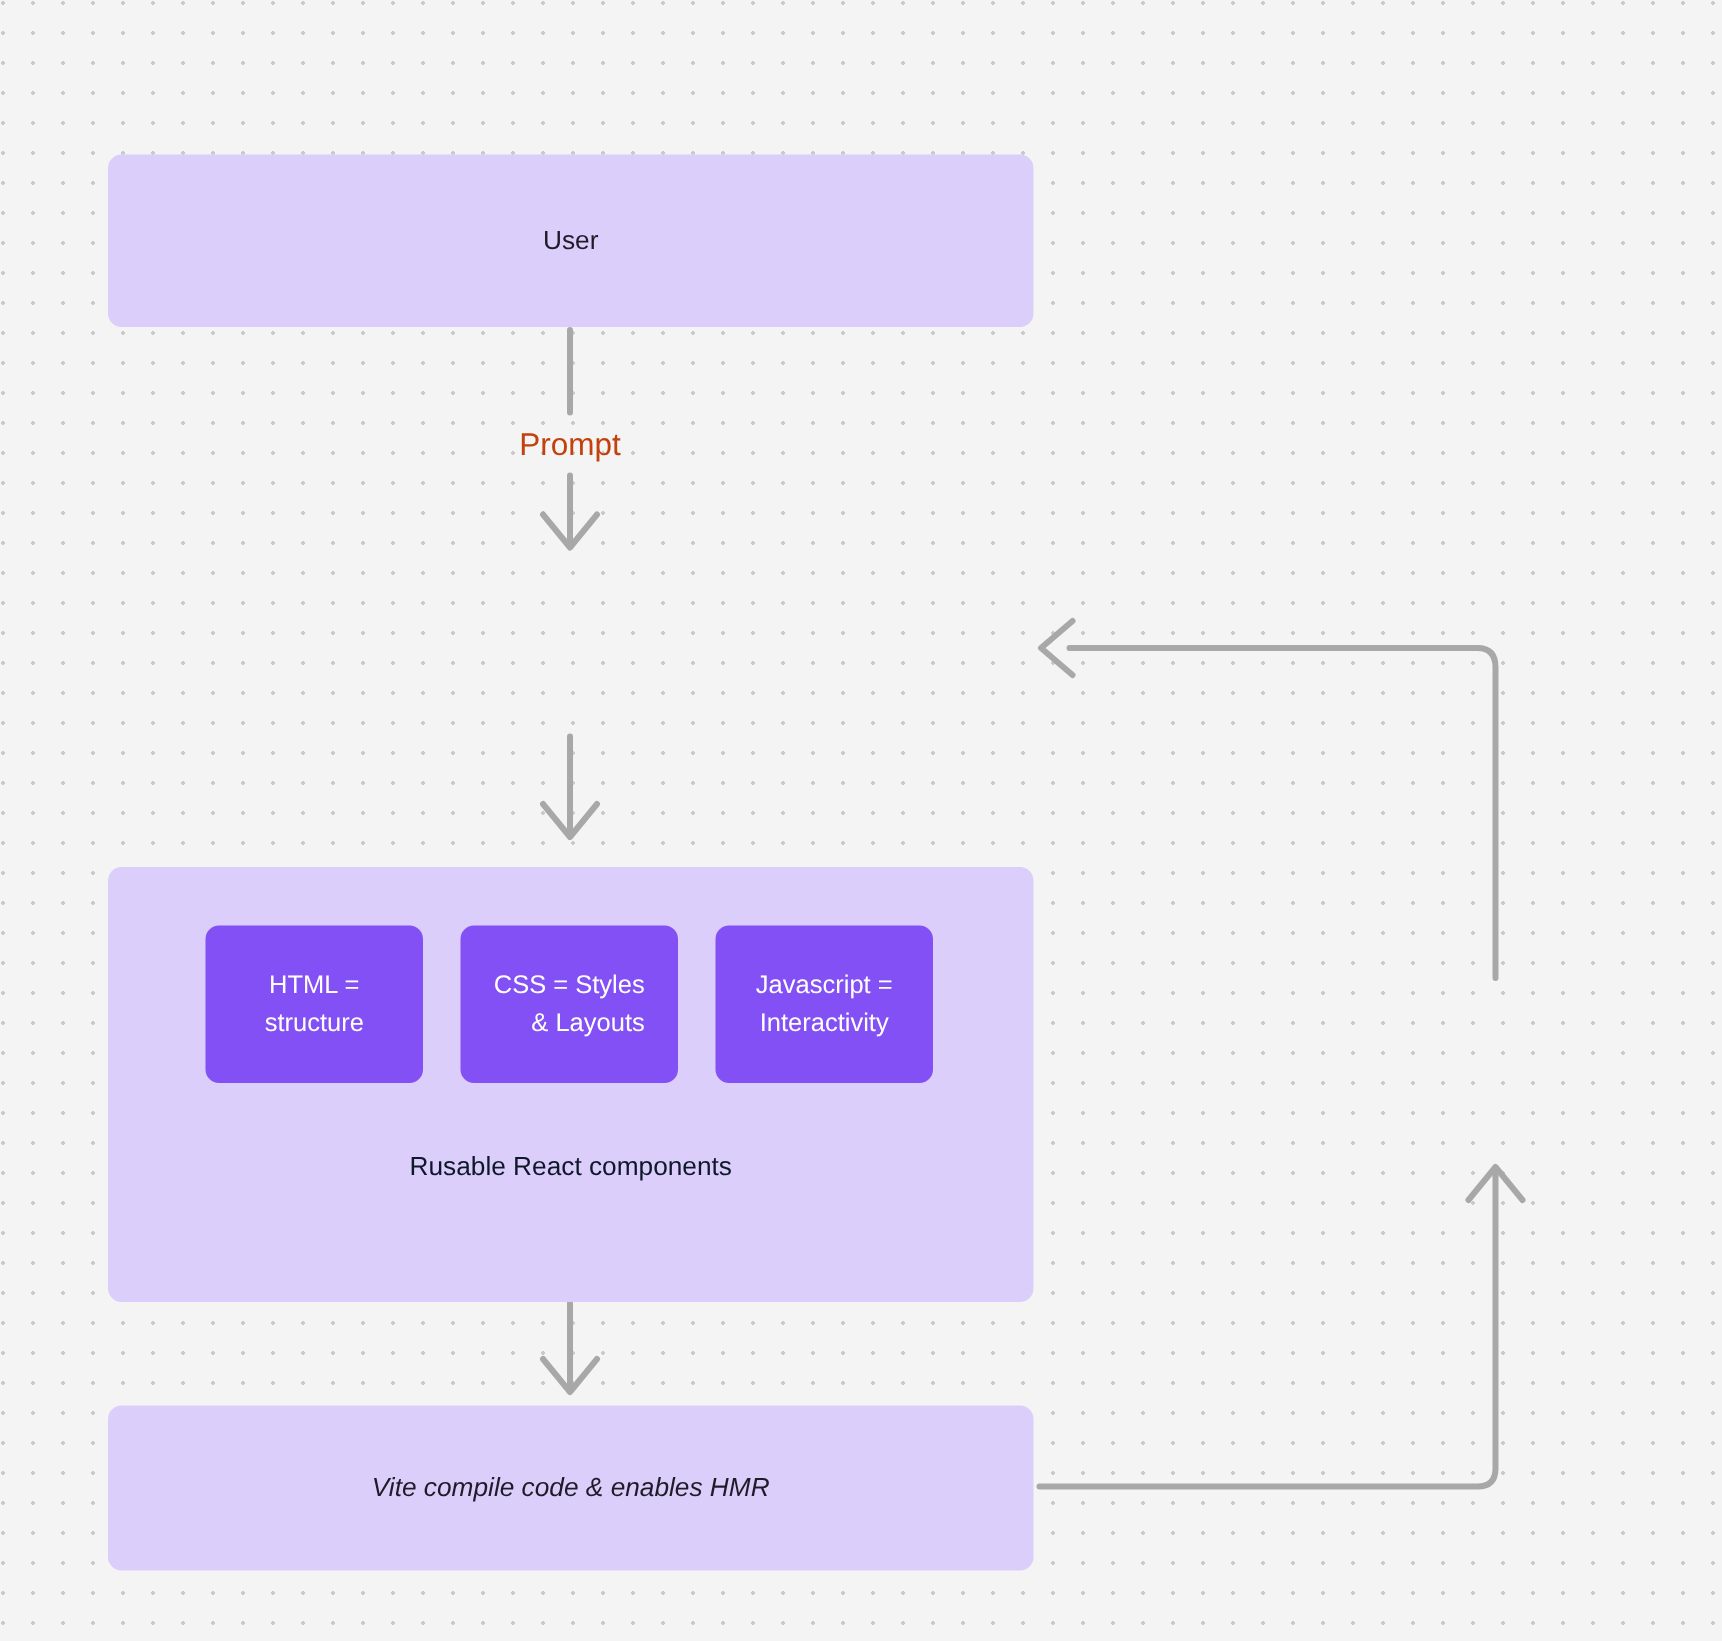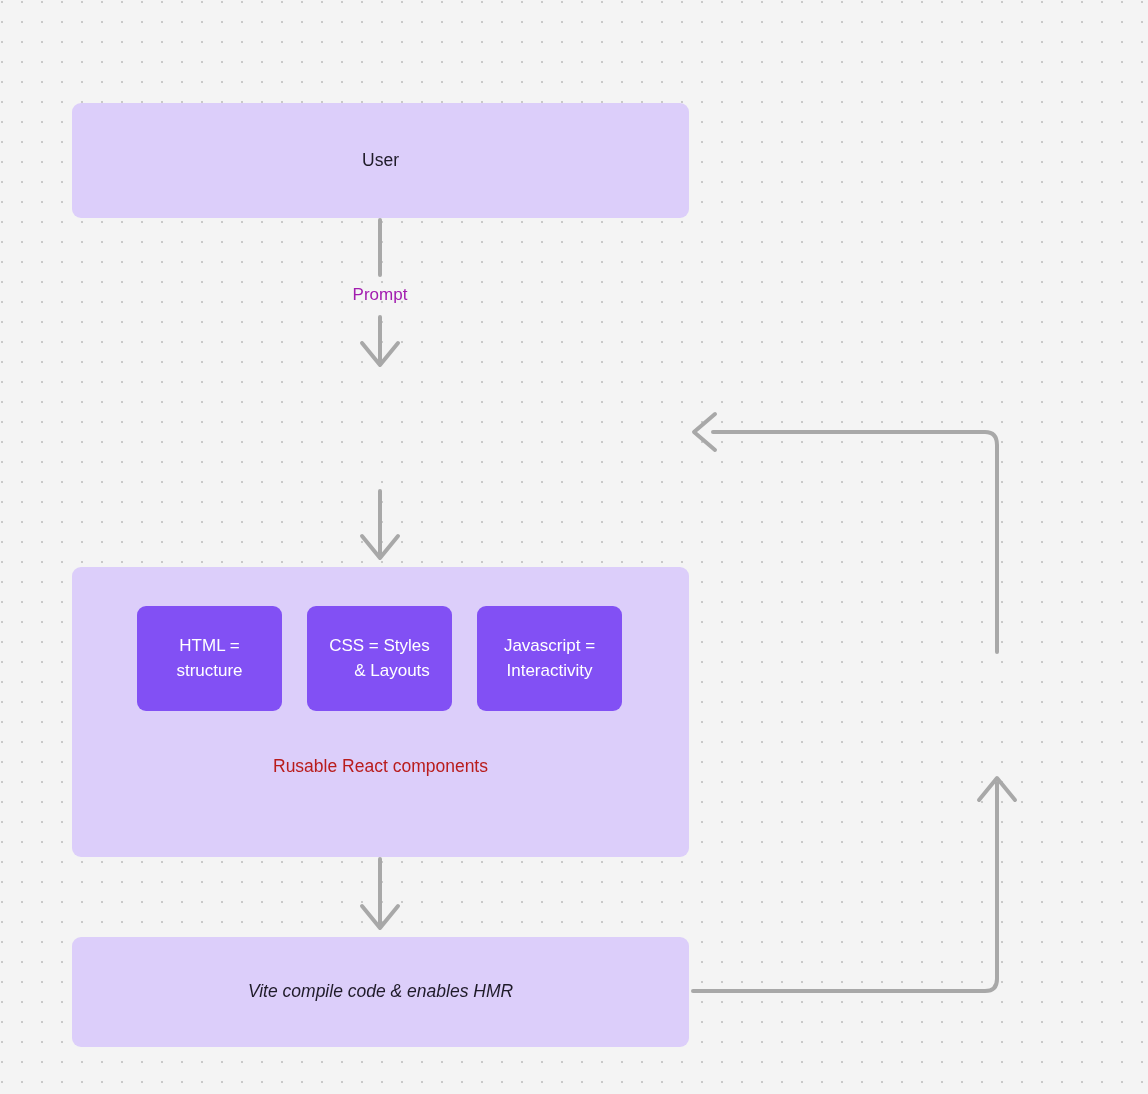--- a/index.html
+++ b/index.html
@@ -33,21 +33,21 @@
     justify-content: center;
     color: #1f1b29;
     font-size: 17.5px;
     line-height: 1.35;
     text-align: center;
   }
   .node-label { pointer-events: none; }
 
   #node-user      { left: 72px;  top: 63px;  width: 617px; height: 115px; }
   #node-webapp    { left: 72px;  top: 334px; width: 617px; height: 115px; }
-  #node-react     { left: 72px;  top: 527px; width: 617px; height: 290px;
+  #node-react     { left: 72px;  top: 538px; width: 617px; height: 290px;
                     display: block; border-radius: 9px; }
   #node-vite      { left: 72px;  top: 897px; width: 617px; height: 110px; font-style: italic; }
   #node-render    { left: 903px; top: 613px; width: 189px; height: 115px; }
 
   .subnode {
     position: absolute;
     background: #8250f4;
     border-radius: 9px;
     display: flex;
     align-items: center;
@@ -61,27 +61,27 @@
   #sub-html { left: 65px;  top: 39px; width: 145px; height: 105px; }
   #sub-css  { left: 235px; top: 39px; width: 145px; height: 105px; text-align: right; }
   #sub-js   { left: 405px; top: 39px; width: 145px; height: 105px; }
 
   #react-caption {
     position: absolute;
     left: 0; right: 0;
     top: 188px;
     text-align: center;
     font-size: 17.5px;
-    color: #b91c1c;
+    color: #0f172a;
   }
 
   .edge-label {
     position: absolute;
-    font-size: 17px;
-    color: #a21caf;
+    font-size: 21px;
+    color: #c2410c;
     background: transparent;
     text-align: center;
     white-space: nowrap;
   }
   #label-prompt { left: 340px; top: 245px; width: 80px; }
 
   svg.edges {
     position: absolute;
     inset: 0;
     width: 1148px;

